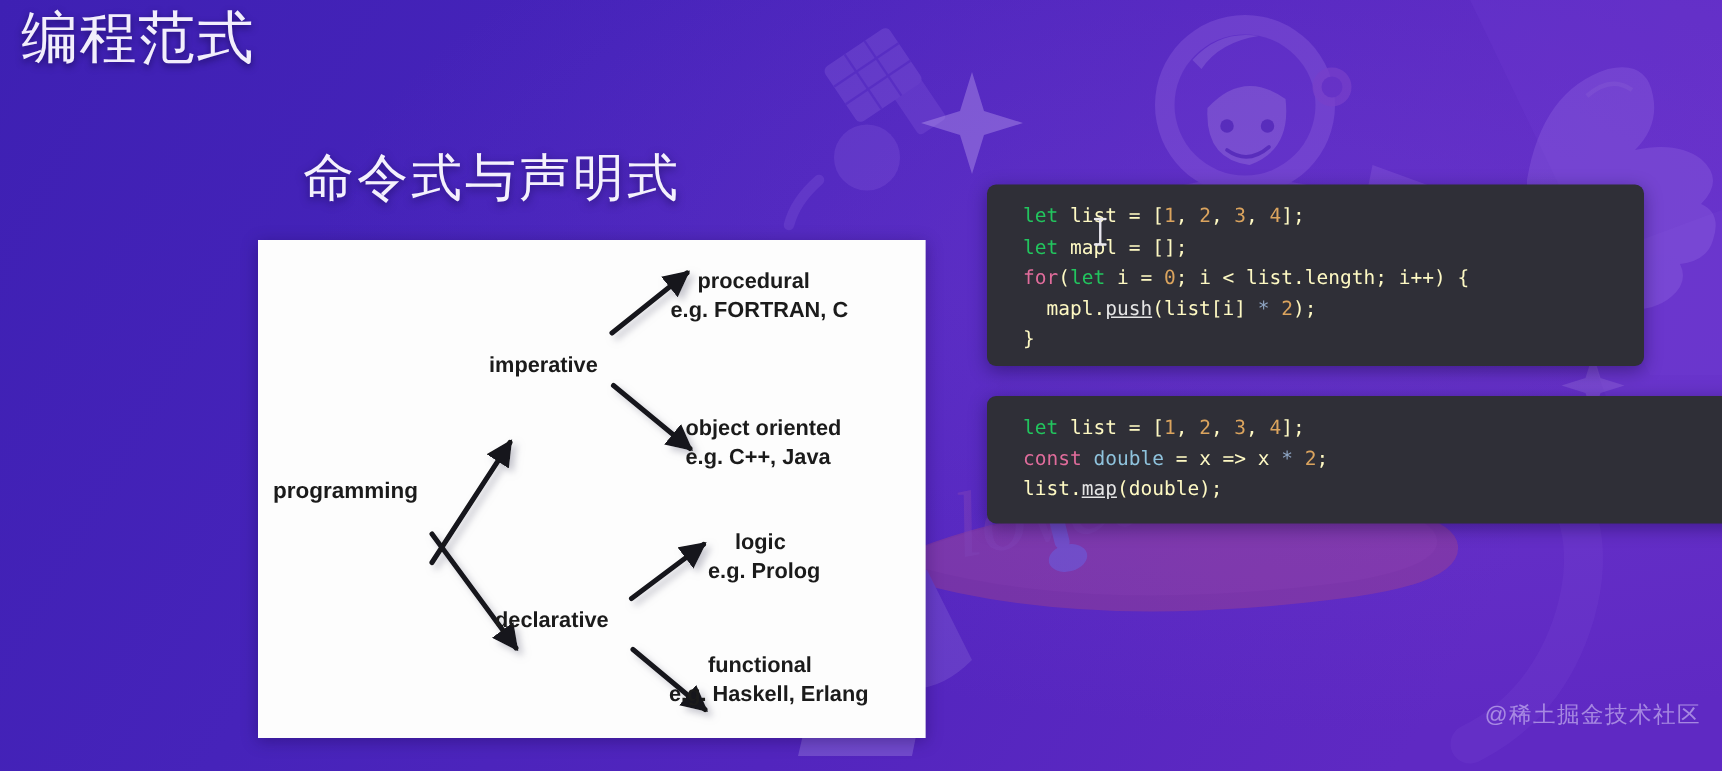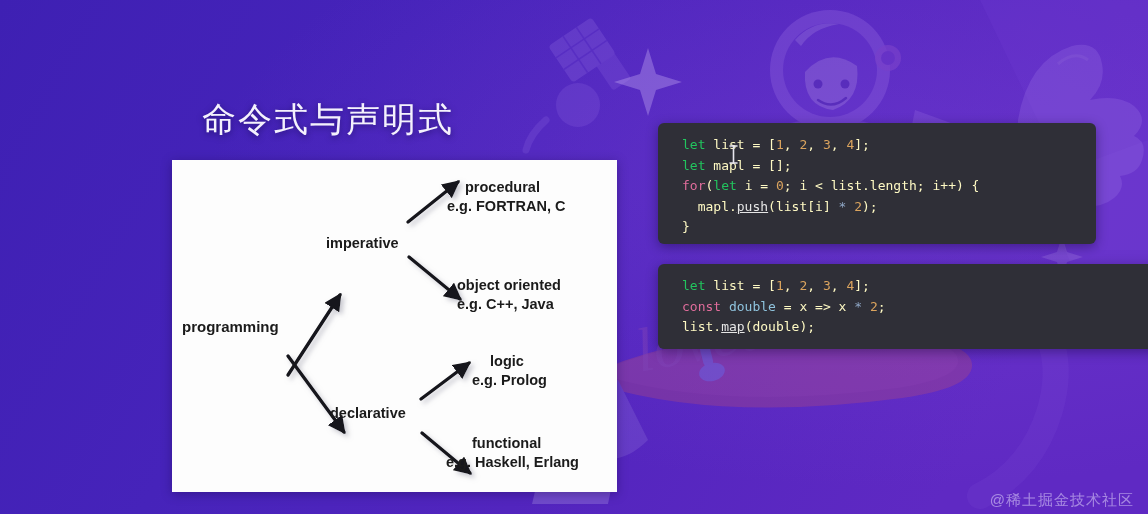--- a/index.html
+++ b/index.html
@@ -105,21 +105,21 @@
     width: 11px;
     height: 19px;
     pointer-events: none;
   }
   .text-caret svg { display:block; }
 
   
   .watermark {
     position: absolute;
     right: 14px;
-    bottom: 4px;
+    bottom: 28px;
     font-size: 15px;
     letter-spacing: 1px;
     color: rgba(224, 214, 250, .55);
     white-space: nowrap;
   }
 </style>
 </head>
 <body>
 
 <div id="slide">
@@ -204,20 +204,21 @@
             <path d="M548 444 l26 10"></path>
             <path d="M545 456 l26 10"></path>
           </g>
         </g>
       </g>
 
       <path d="M1020 300 q50 40 30 110 q-18 60 -70 86" stroke="#8a5ae0" stroke-width="26" fill="none" opacity="0.13" stroke-linecap="round"></path>
     </svg>
   </div>
 
+  <div class="slide-title">编程范式</div>
 
   <div class="slide-subtitle">命令式与声明式</div>
 
   <div class="diagram-card">
     <svg viewBox="0 0 445 332" aria-hidden="true">
       <defs>
         <marker id="arrow" viewBox="0 0 10 10" refX="8.5" refY="5" markerWidth="5.2" markerHeight="5.2" orient="auto-start-reverse">
           <path d="M 0 0 L 10 5 L 0 10 z" fill="#15151a"></path>
         </marker>
         <filter id="softShadow" x="-40%" y="-40%" width="200%" height="200%">

